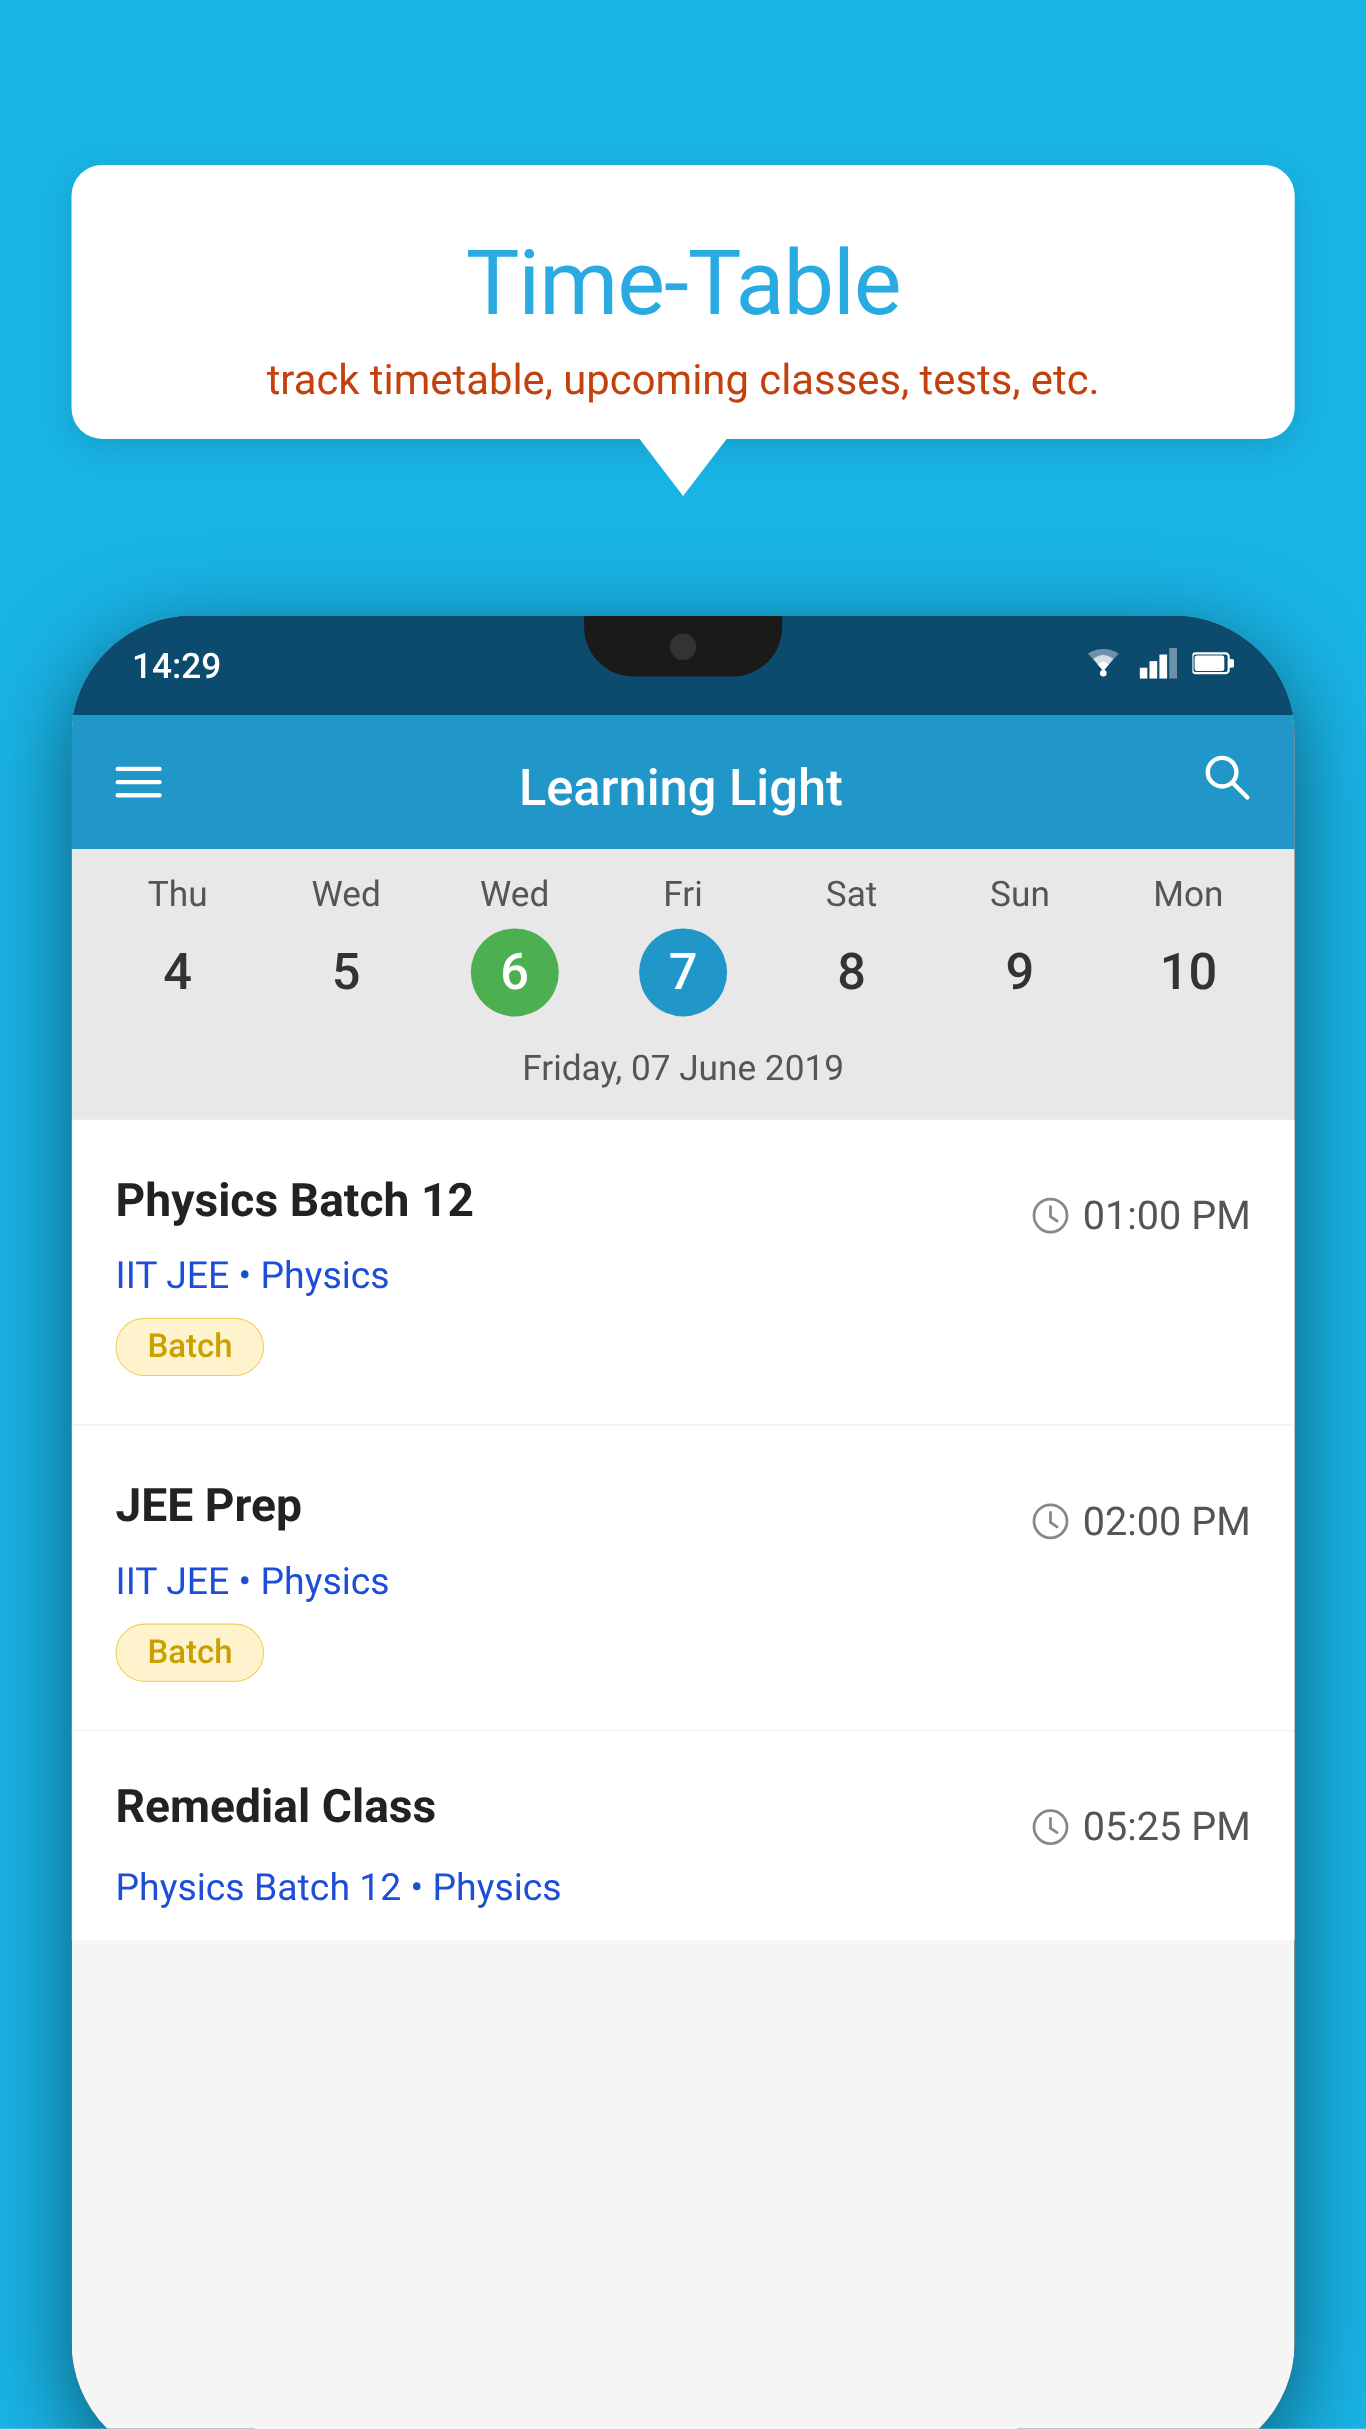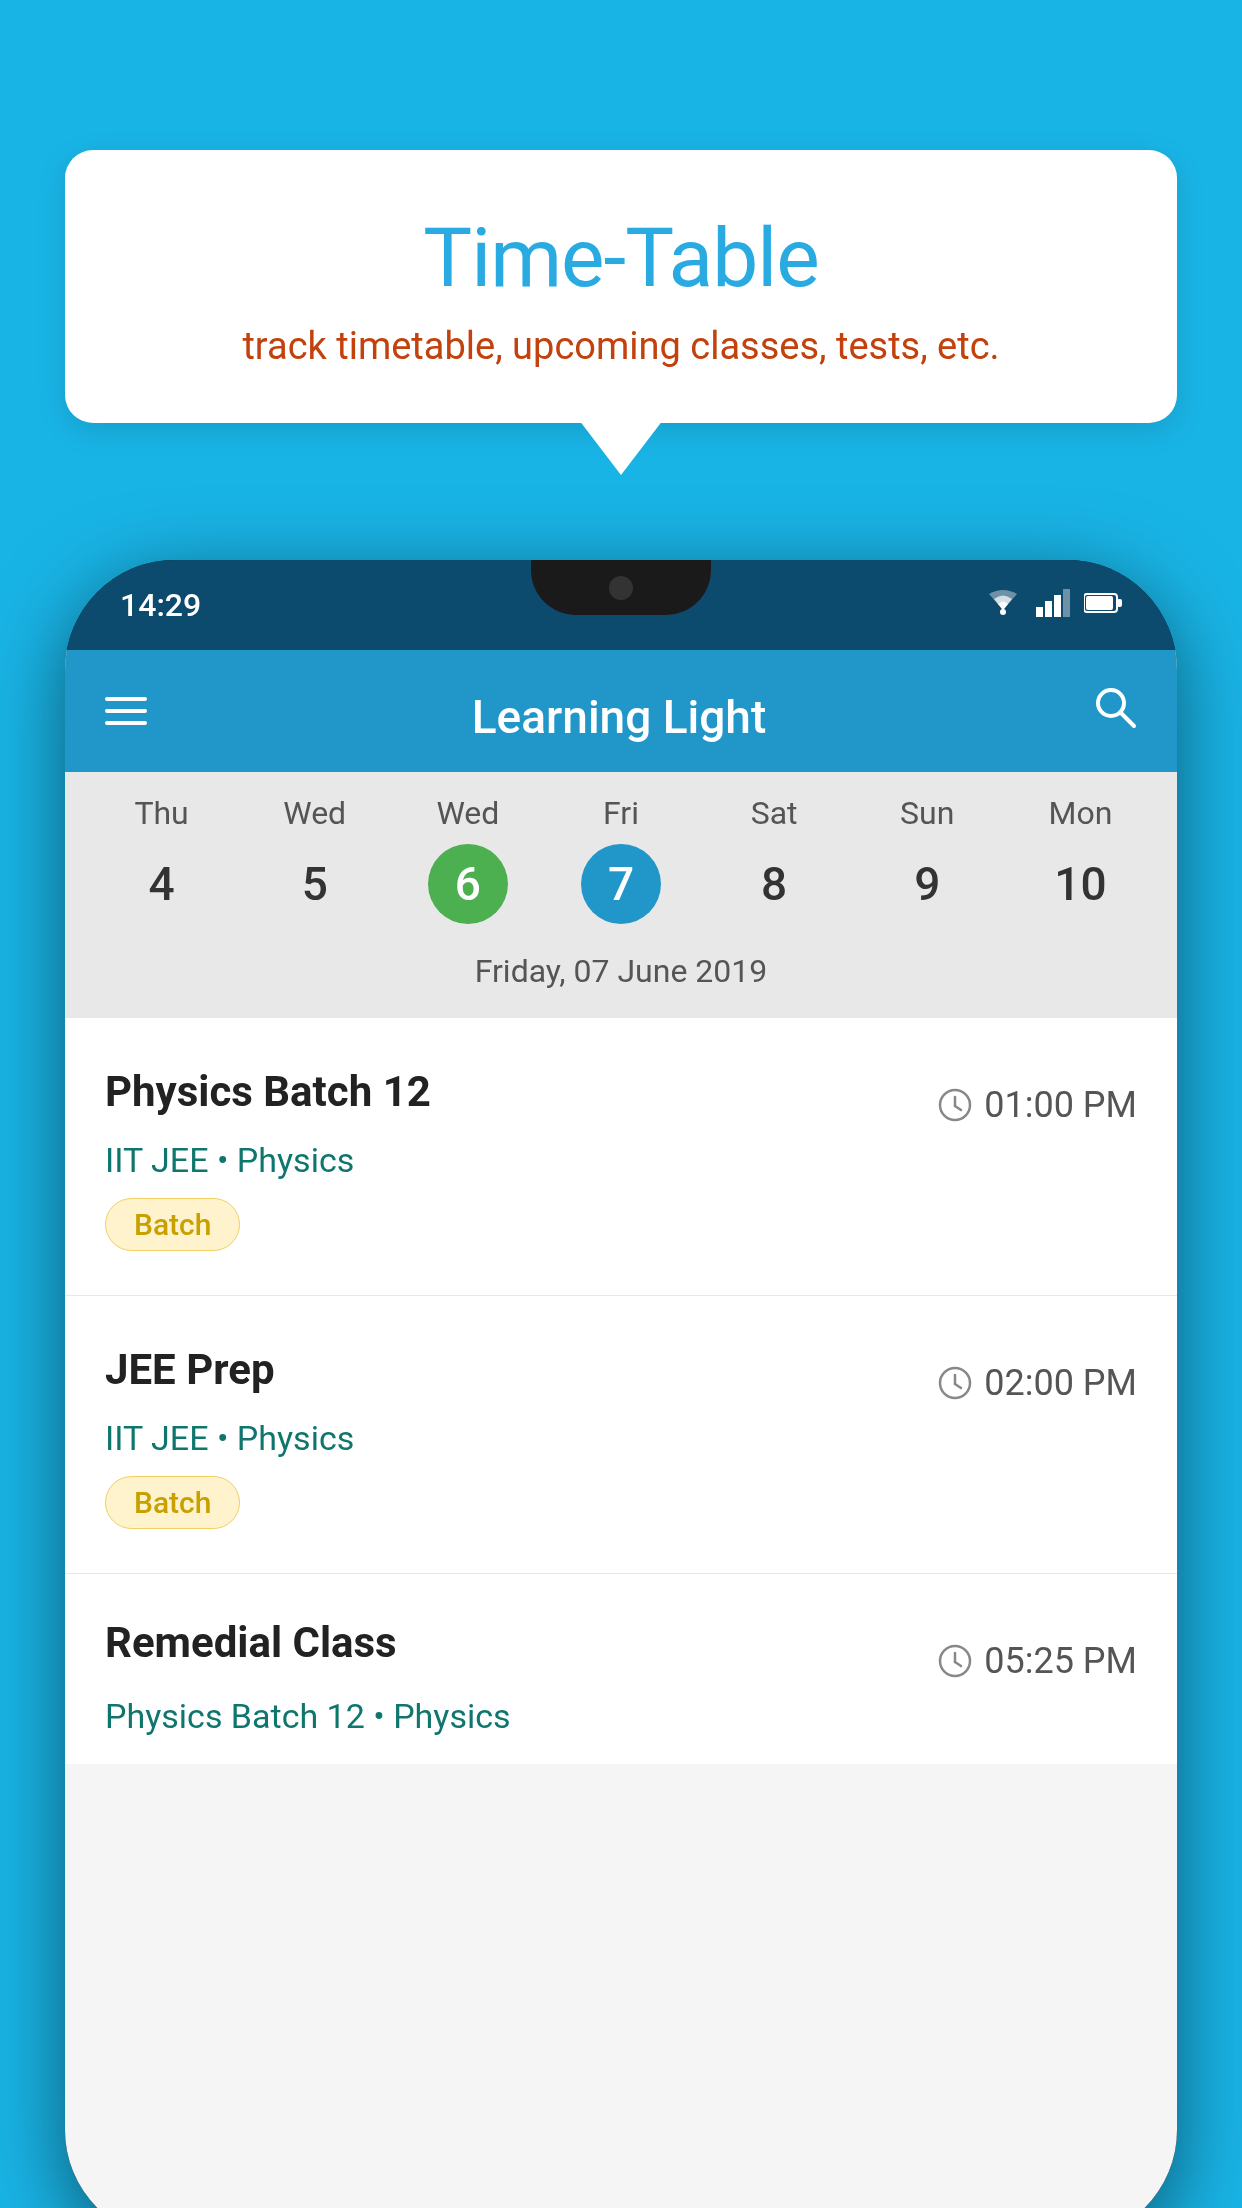--- a/index.html
+++ b/index.html
@@ -18,21 +18,21 @@
     .speech-bubble-container {
       position: absolute;
       top: 150px;
       left: 65px;
       right: 65px;
     }
 
     .speech-bubble {
       background: white;
       border-radius: 28px;
-      padding: 60px 50px 55px;
+      padding: 60px 50px 31px;
       text-align: center;
       box-shadow: 0 8px 30px rgba(0,0,0,0.12);
     }
 
     .speech-bubble::after {
       content: '';
       position: absolute;
       bottom: -52px;
       left: 50%;
       transform: translateX(-50%);
@@ -243,21 +243,21 @@
       display: flex;
       align-items: center;
       gap: 12px;
       color: #555;
       font-size: 36px;
       margin-top: 28px;
     }
 
     .class-subtitle {
       font-size: 34px;
-      color: #0f766e;
+      color: #1d4ed8;
       margin-bottom: 18px;
     }
 
     .batch-tag {
       display: inline-block;
       background: #fff3cd;
       color: #c8a000;
       border: 1.5px solid #f0d060;
       border-radius: 30px;
       padding: 8px 28px;

